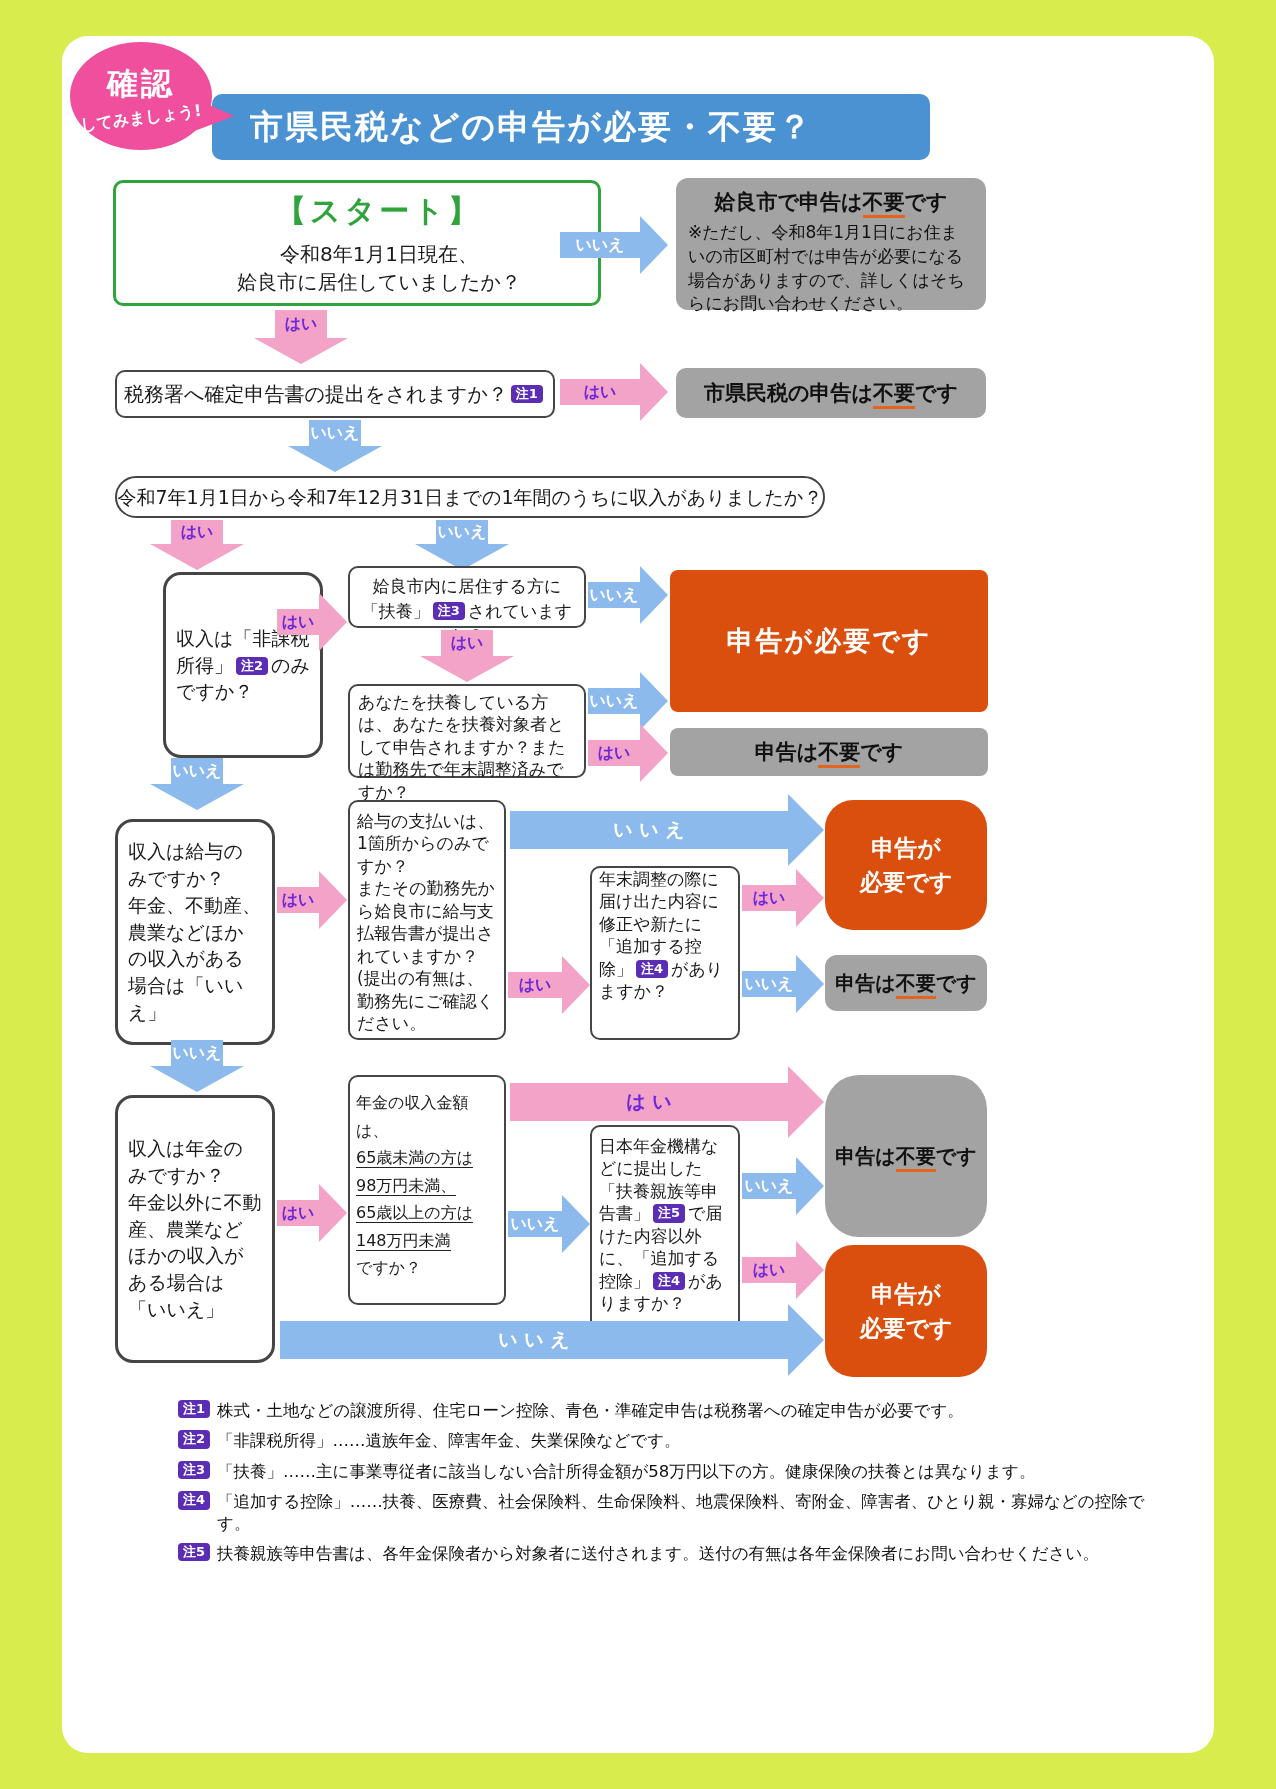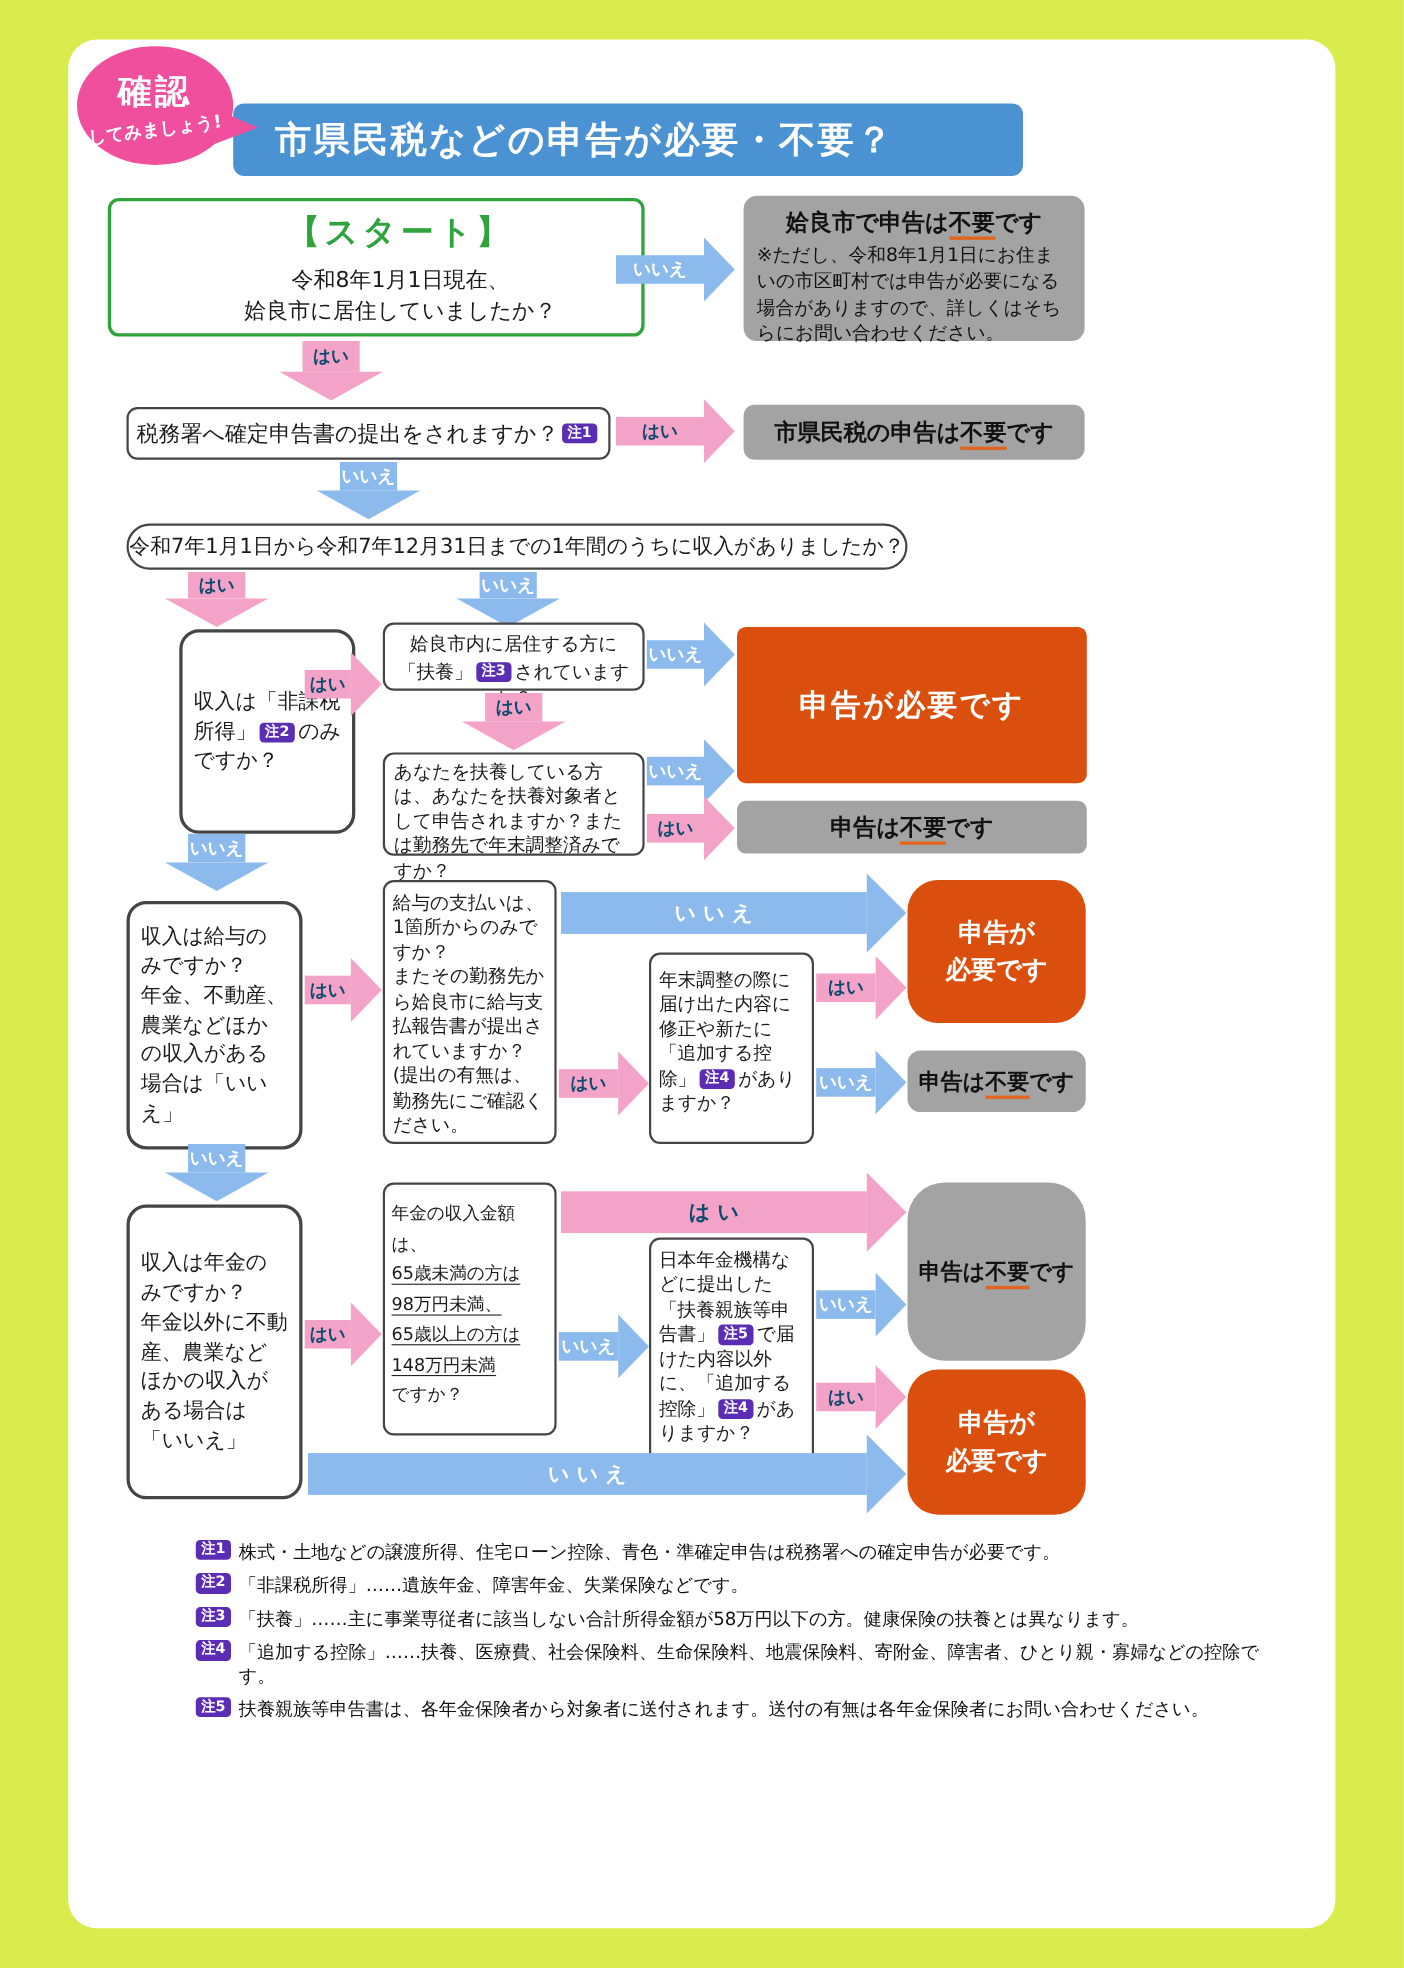--- a/index.html
+++ b/index.html
@@ -50,21 +50,21 @@
   .ar.right .lb{position:absolute;left:0;right:var(--hl);top:0;bottom:0;display:flex;align-items:center;justify-content:center;}
   .ar.down{--t:52px;--hl:26px;--hh:94px;}
   .ar.down .sh{top:0;bottom:var(--hl);left:50%;width:var(--t);transform:translateX(-50%);}
   .ar.down .hd{bottom:0;left:50%;transform:translateX(-50%);width:0;height:0;
     border-left:calc(var(--hh)/2) solid transparent;border-right:calc(var(--hh)/2) solid transparent;border-top:var(--hl) solid var(--c);}
   .ar.down .lb{position:absolute;left:0;right:0;top:0;bottom:var(--hl);display:flex;align-items:center;justify-content:center;}
   .ar.long{--t:38px;--hl:36px;--hh:72px;}
   .ar.pink{--c:#f4a3c8;} .ar.blue{--c:#8cbaed;}
   .lb{font-weight:700;font-size:16px;}
   .ar.long .lb{font-size:19px;}
-  .ar.pink .lb{color:#0c4a6e;}
+  .ar.pink .lb{color:#6d28d9;}
   .ar.blue .lb{color:#ffffff;}
 
   
   .notes{position:absolute;left:178px;top:1400px;width:995px;}
   .note-row{display:flex;align-items:flex-start;gap:7px;margin-bottom:9px;font-size:16.5px;color:#111;line-height:1.3;}
   .note-row .nb{margin:0;flex:0 0 auto;}
 </style>
 </head>
 <body>
 
@@ -74,21 +74,21 @@
   <div class="bubble-tail"></div>
   <div class="bubble">
     <div class="l1">確認</div>
     <div class="l2">してみましょう!</div>
   </div>
 
   <div class="header">
     <span>市県民税などの申告が必要・不要？</span>
   </div>
 
-  <div class="box center-col" style="left:98px;top:180px;width:488px;height:126px;border-color:#2fa43c;border-width:3px;padding-left:44px;">
+  <div class="box center-col" style="left:113px;top:180px;width:488px;height:126px;border-color:#2fa43c;border-width:3px;padding-left:44px;">
     <div class="start-title">【スタート】</div>
     <div class="f20">令和8年1月1日現在、</div>
     <div class="f20">姶良市に居住していましたか？</div>
   </div>
 
   <div class="ar right blue" style="left:560px;top:214px;width:108px;height:62px;">
     <i class="sh"></i>
       <i class="hd"></i>
     <span class="lb">いいえ</span>
   </div>
@@ -232,21 +232,21 @@
     <div>申告が</div>
     <div>必要です</div>
   </div>
 
   <div class="ar right pink" style="left:508px;top:958px;width:82px;height:54px;">
     <i class="sh"></i>
       <i class="hd"></i>
     <span class="lb">はい</span>
   </div>
 
-  <div class="box f17" style="left:590px;top:866px;width:150px;height:174px;padding:12px 7px;">
+  <div class="box f17" style="left:590px;top:866px;width:150px;height:174px;padding:0 7px;">
     <span>年末調整の際に届け出た内容に修正や新たに「追加する控除」</span><span class="nb">注4</span><span>がありますか？</span>
   </div>
 
   <div class="ar right pink" style="left:742px;top:872px;width:82px;height:52px;">
     <i class="sh"></i>
       <i class="hd"></i>
     <span class="lb">はい</span>
   </div>
   <div class="ar right blue" style="left:742px;top:958px;width:82px;height:52px;">
     <i class="sh"></i>

